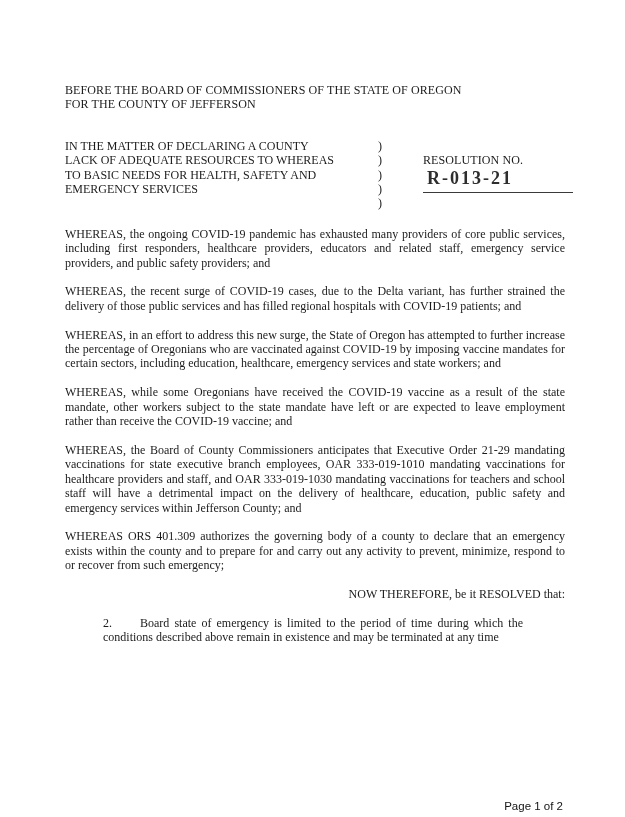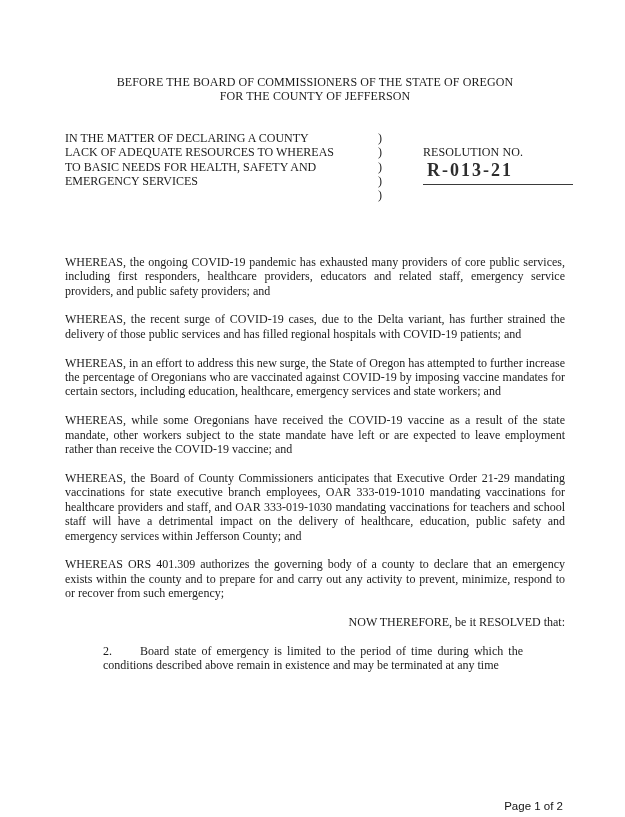--- a/index.html
+++ b/index.html
@@ -14,27 +14,27 @@
     box-sizing: border-box;
     background: #ffffff;
     padding: 75px 60px 0 65px;
     font-family: "Liberation Serif", serif;
     font-size: 12px;
     line-height: 14.4px;
     color: #1b1b1b;
     overflow: hidden;
   }
   .title-block {
-    text-align: center;
     margin-bottom: 27px;
     letter-spacing: 0.1px;
+    margin-top: 8px;
   }
   .caption-row {
     display: flex;
-    margin-bottom: 52px;
+    margin-bottom: 16px;
   }
   .caption-left {
     width: 305px;
     flex: none;
   }
   .caption-parens {
     width: 45px;
     flex: none;
     text-align: left;
     padding-left: 8px;

